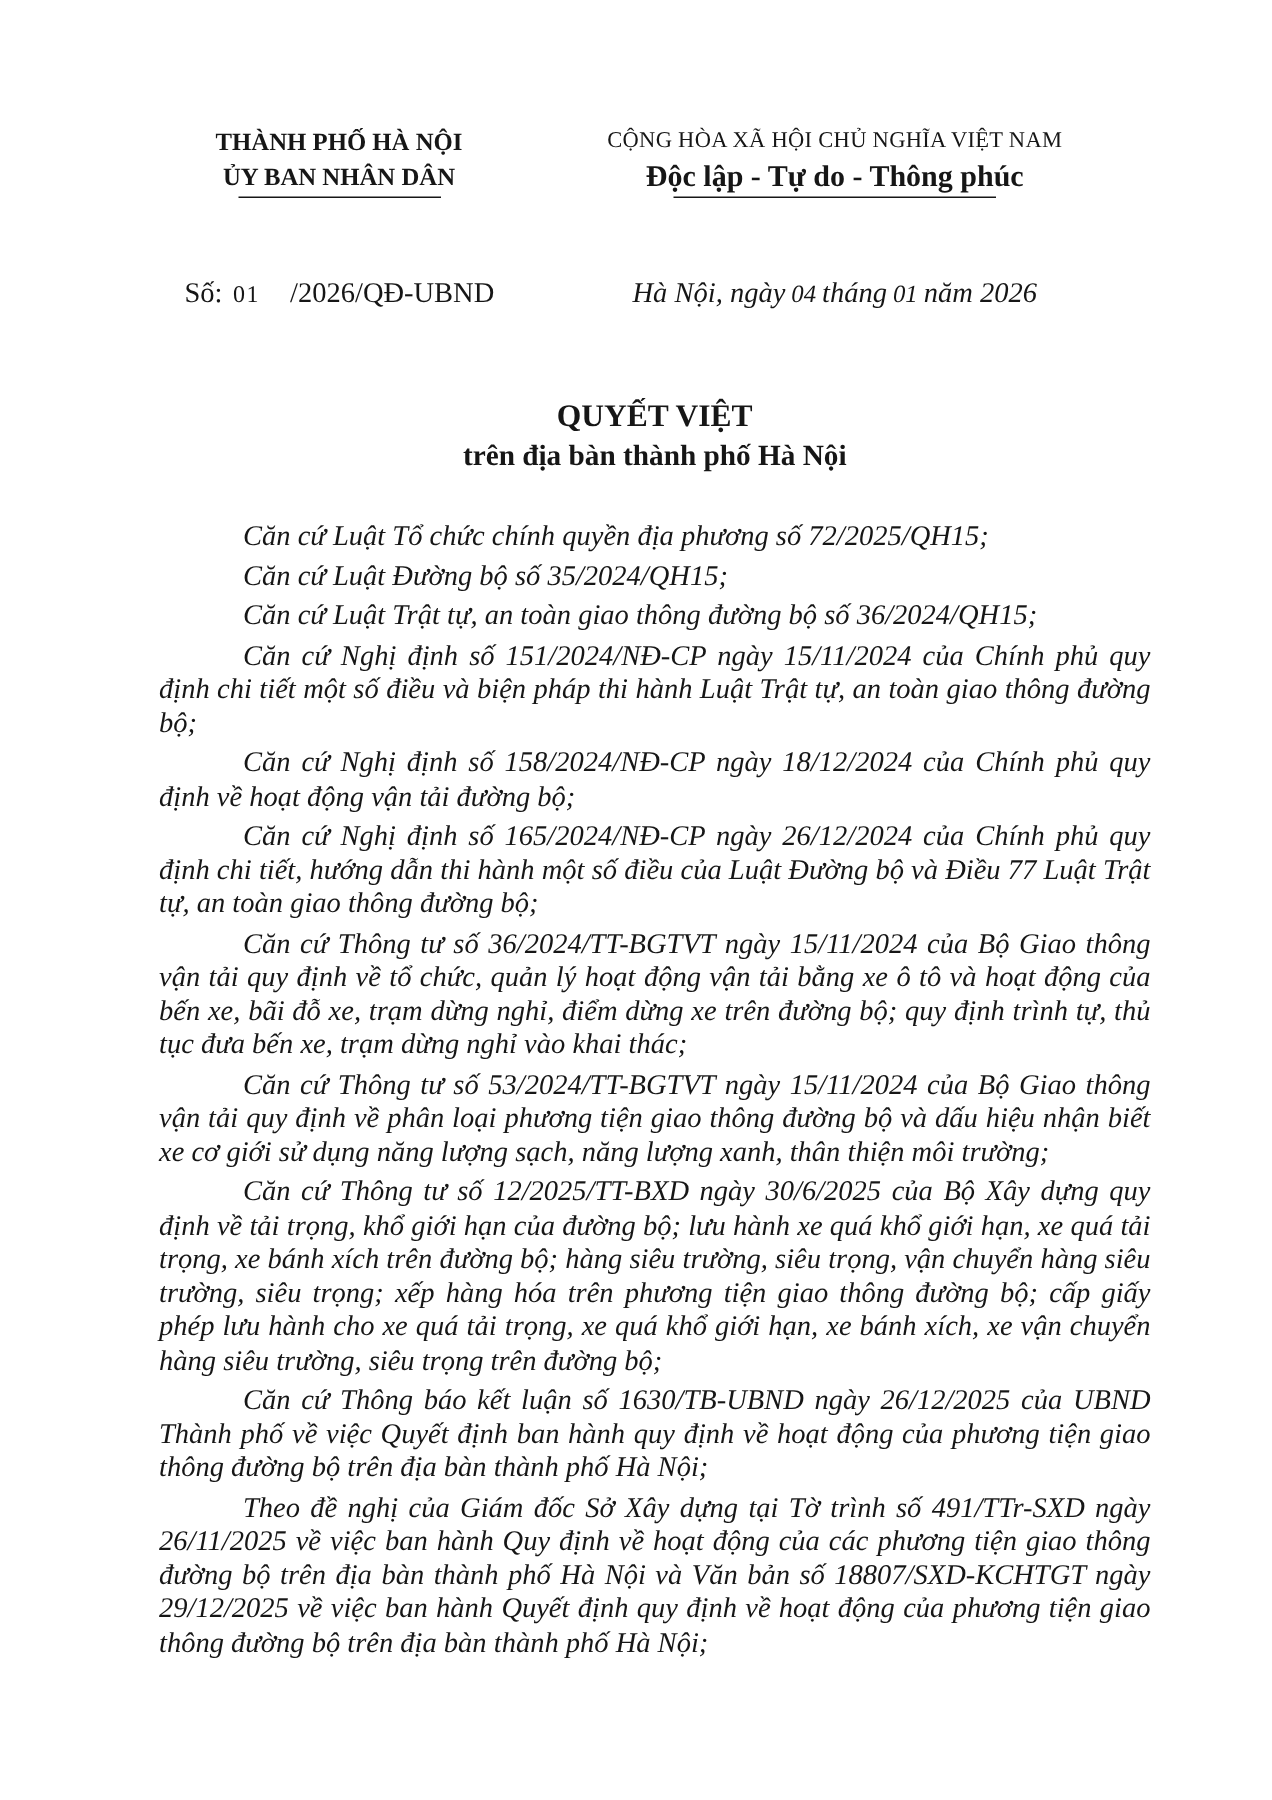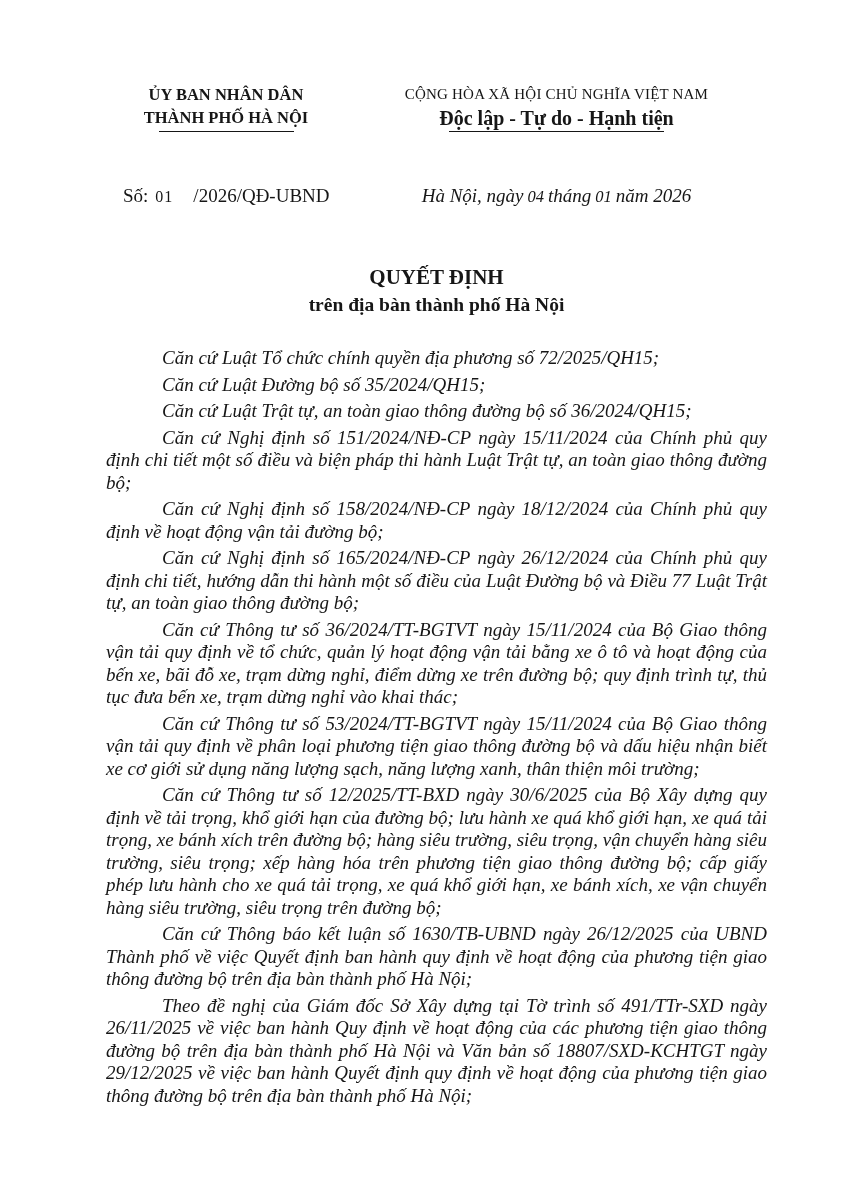--- a/index.html
+++ b/index.html
@@ -52,42 +52,42 @@
     margin: 0 0 4px 0;
   }
 </style>
 </head>
 <body>
 
 <div class="page">
 
   <div class="header-row">
     <div class="issuer">
+      <div class="issuer-line">THÀNH PHỐ HÀ NỘI</div>
       <div class="issuer-line">ỦY BAN NHÂN DÂN</div>
-      <div class="issuer-line">THÀNH PHỐ HÀ NỘI</div>
       <div class="issuer-rule"></div>
     </div>
     <div class="motto">
       <div class="motto-line1">CỘNG HÒA XÃ HỘI CHỦ NGHĨA VIỆT NAM</div>
-      <div class="motto-line2">Độc lập - Tự do - Hạnh tiện</div>
+      <div class="motto-line2">Độc lập - Tự do - Thông phúc</div>
       <div class="motto-rule"></div>
     </div>
   </div>
 
   <div class="meta-row">
     <div class="doc-number">
       <span>Số:</span><span class="num">01</span><span class="code">/2026/QĐ-UBND</span>
     </div>
     <div class="dateline">
       <span>Hà Nội, ngày</span><span class="num">04</span><span>tháng</span><span class="num">01</span><span>năm</span>&nbsp;<span>2026</span>
     </div>
   </div>
 
   <div class="title-block">
-    <div class="doc-title">QUYẾT ĐỊNH</div>
+    <div class="doc-title">QUYẾT VIỆT</div>
     <div class="doc-subtitle">trên địa bàn thành phố Hà Nội</div>
   </div>
 
   <div class="recitals">
     <p>Căn cứ Luật Tổ chức chính quyền địa phương số 72/2025/QH15;</p>
     <p>Căn cứ Luật Đường bộ số 35/2024/QH15;</p>
     <p>Căn cứ Luật Trật tự, an toàn giao thông đường bộ số 36/2024/QH15;</p>
     <p>Căn cứ Nghị định số 151/2024/NĐ-CP ngày 15/11/2024 của Chính phủ quy định chi tiết một số điều và biện pháp thi hành Luật Trật tự, an toàn giao thông đường bộ;</p>
     <p>Căn cứ Nghị định số 158/2024/NĐ-CP ngày 18/12/2024 của Chính phủ quy định về hoạt động vận tải đường bộ;</p>
     <p>Căn cứ Nghị định số 165/2024/NĐ-CP ngày 26/12/2024 của Chính phủ quy định chi tiết, hướng dẫn thi hành một số điều của Luật Đường bộ và Điều 77 Luật Trật tự, an toàn giao thông đường bộ;</p>

